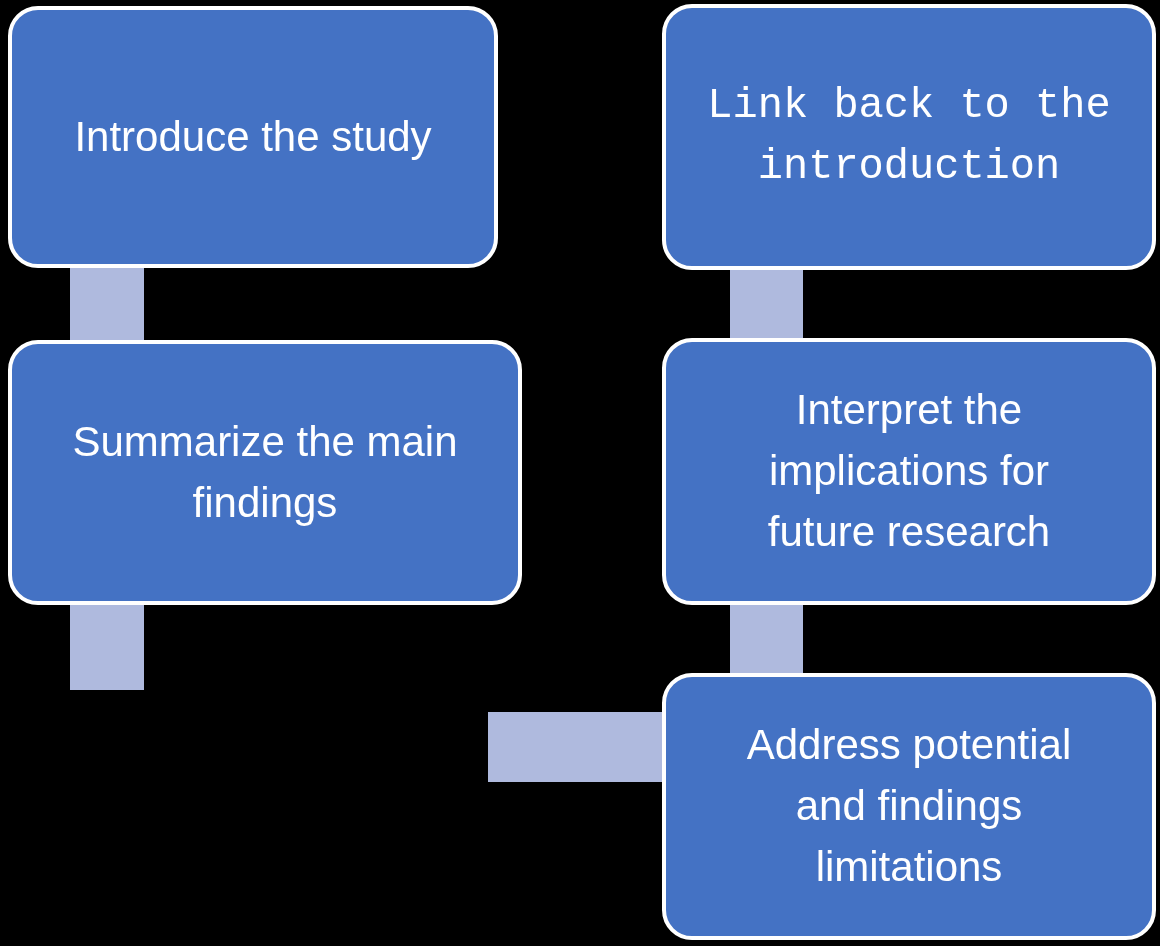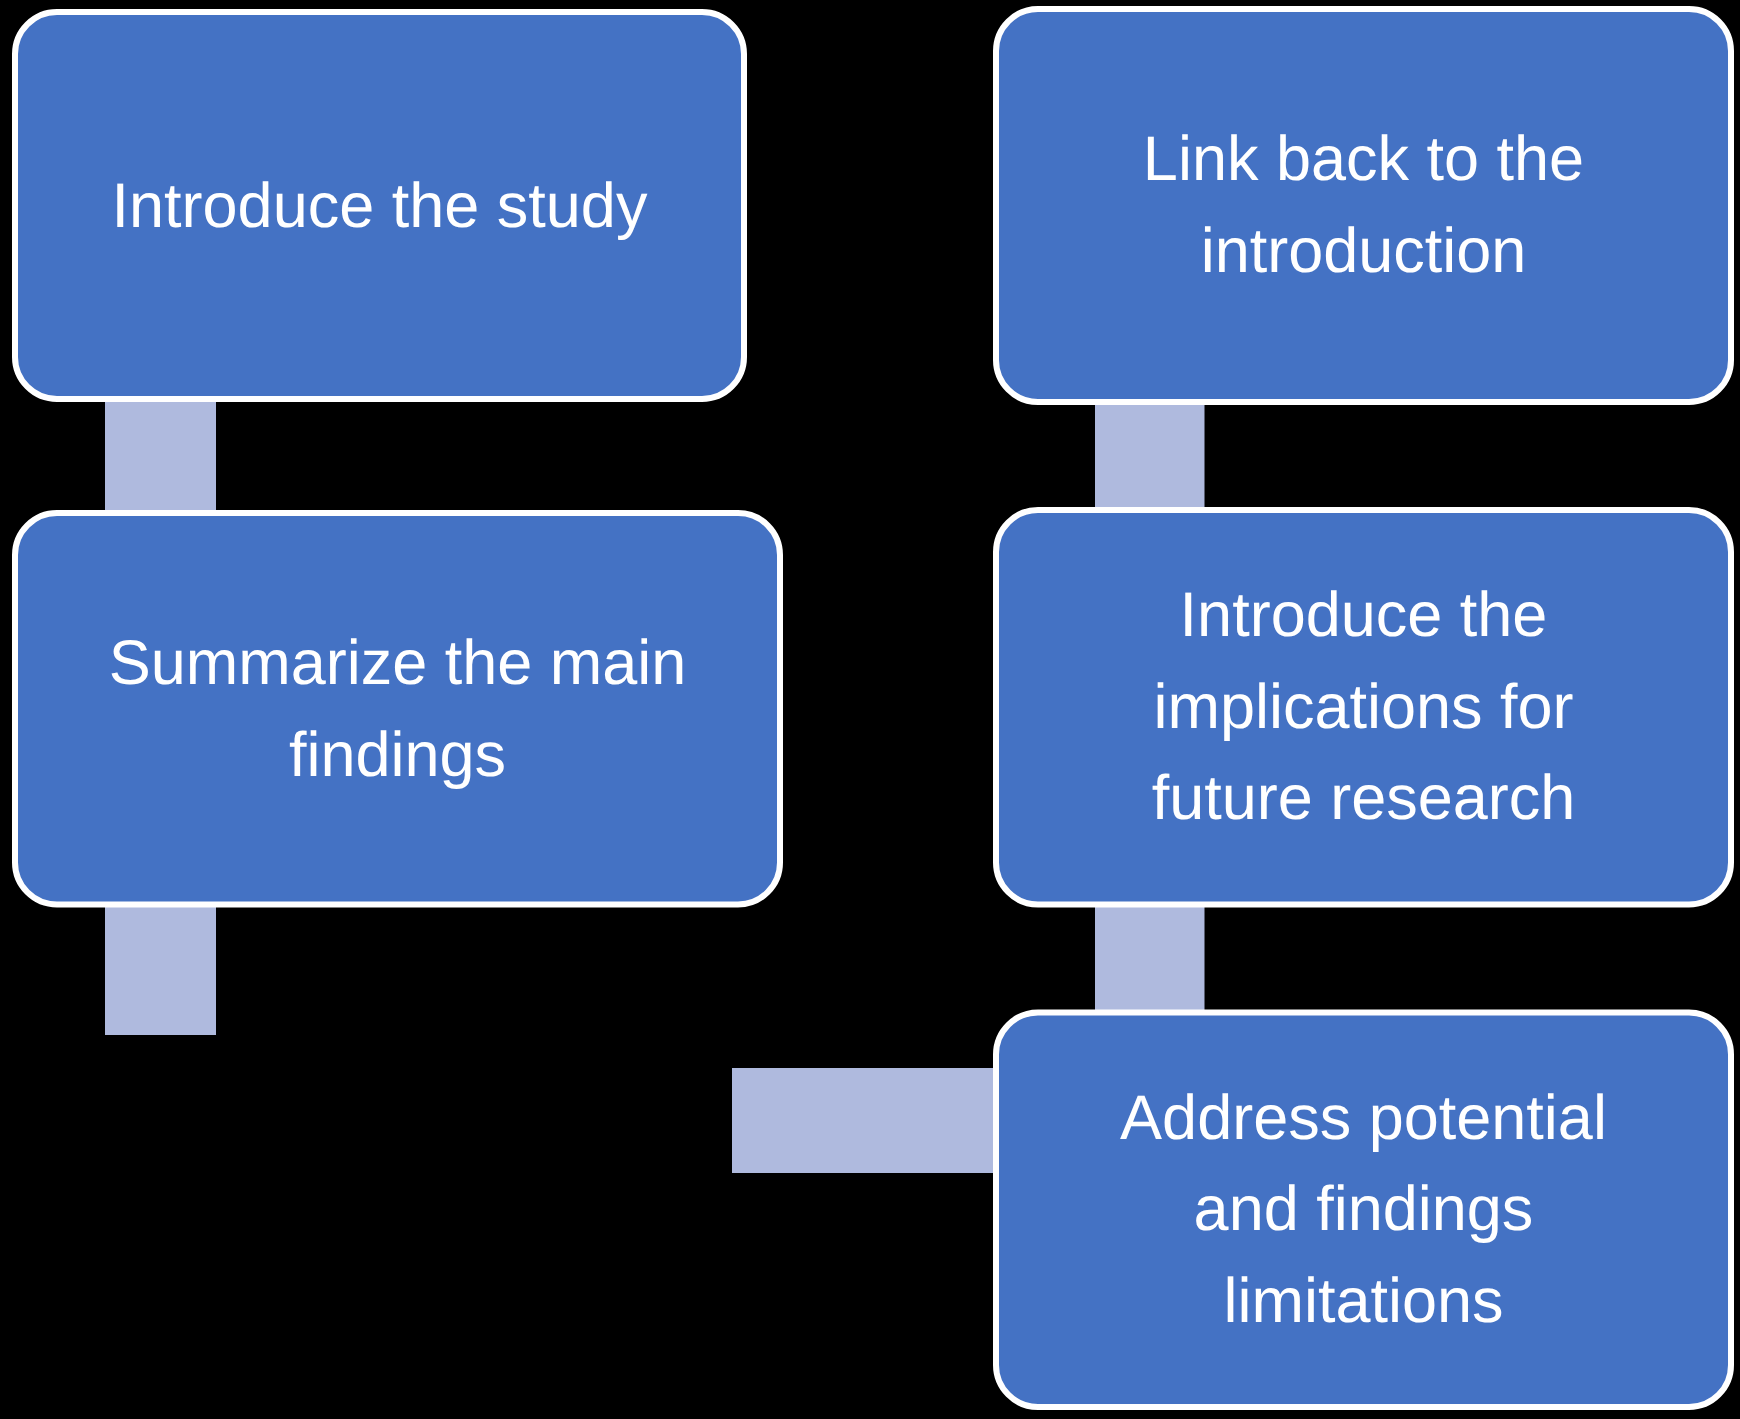--- a/index.html
+++ b/index.html
@@ -40,21 +40,21 @@
     justify-content: center;
     text-align: center;
     font-size: 42px;
     line-height: 1.45;
     white-space: pre-line;
     padding: 0 20px;
   }
   .box-l1 { left: 8px;   top: 6px;   width: 490px; height: 262px; }
   .box-l2 { left: 8px;   top: 340px; width: 514px; height: 265px; }
   .box-l3 { left: 8px;   top: 673px; width: 490px; height: 267px; }
-  .box-r1 { left: 662px; top: 4px;   width: 494px; height: 266px; }
+  .box-r1 { left: 662px; top: 4px;   width: 494px; height: 266px; font-family: Liberation Mono, monospace; }
   .box-r2 { left: 662px; top: 338px; width: 494px; height: 267px; }
   .box-r3 { left: 662px; top: 673px; width: 494px; height: 267px; }
 </style>
 </head>
 <body>
 
 <div class="canvas">
 
   <div class="connector conn-l1"></div>
   <div class="connector conn-l2"></div>
@@ -64,21 +64,21 @@
 
   <div class="box box-l1">Introduce the study</div>
 
   <div class="box box-l2">Summarize the main
 findings</div>
 
 
   <div class="box box-r1">Link back to the
 introduction</div>
 
-  <div class="box box-r2">Introduce the
+  <div class="box box-r2">Interpret the
 implications for
 future research</div>
 
   <div class="box box-r3">Address potential
 and findings
 limitations</div>
 
 </div>
 
 </body></html>

